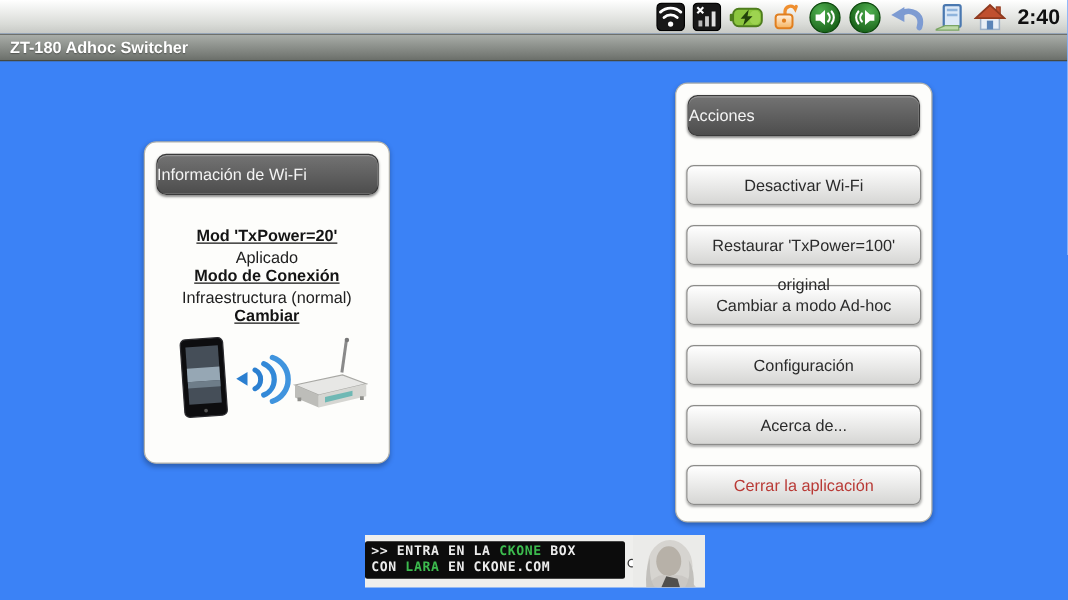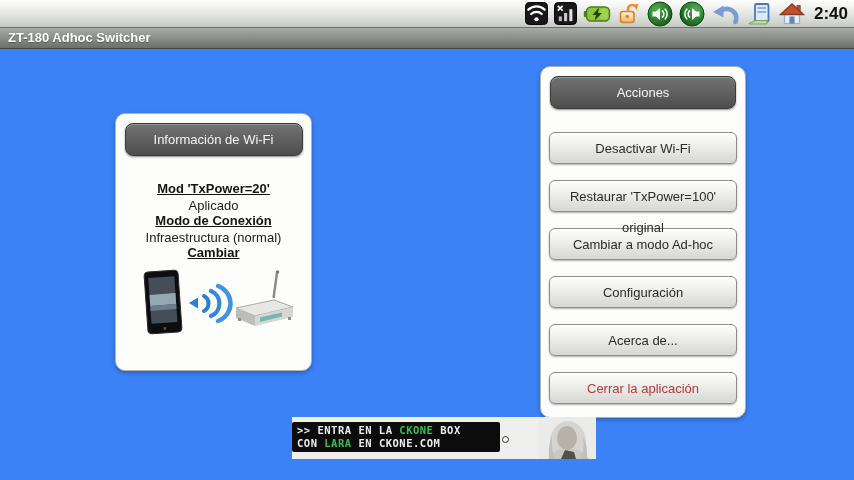--- a/index.html
+++ b/index.html
@@ -19,40 +19,40 @@
     color:#fff;font-weight:bold;font-size:13px;line-height:20px;padding-left:8px;
     text-shadow:0 1px 1px rgba(0,0,0,0.35);}
 
   
   .card{position:absolute;background:#fdfdfb;border:1px solid #b2b2ac;border-radius:10px;
     box-shadow:0 2px 4px rgba(0,0,0,0.28);box-sizing:border-box;}
   .wifi-card{left:115px;top:113px;width:197px;height:258px;}
   .actions-card{left:540px;top:66px;width:206px;height:352px;}
   .pill{margin:9px auto 0;height:31px;background:linear-gradient(#737373,#4d4d4d);
     border:1px solid #3a3a3a;border-radius:8px;color:#f4f4f4;font-size:13px;line-height:31px;
-    text-align:center;box-shadow:0 1px 2px rgba(0,0,0,0.45), inset 0 1px 0 rgba(255,255,255,0.25);}
+    box-shadow:0 1px 2px rgba(0,0,0,0.45), inset 0 1px 0 rgba(255,255,255,0.25);}
   .wifi-card .pill{width:176px;}
   .actions-card .pill{width:184px;}
 
   .wsec{text-align:center;}
   .wsec-1{margin-top:25px;}
   .wsec-2,.wsec-3{}
   .wlabel{font-weight:bold;text-decoration:underline;font-size:13px;color:#141414;}
   .wvalue{font-size:13px;color:#202020;margin-top:2px;}
   .wvalue em{font-style:italic;}
   .devices{text-align:center;margin-top:7px;}
 
   .abtn{display:block;width:188px;height:32px;margin:16px auto 0;box-sizing:border-box;
     background:linear-gradient(#ffffff,#d6d6d4);border:1px solid #8c8c8a;border-radius:6px;
     font-size:13px;color:#2b2b2b;text-align:center;line-height:31px;cursor:pointer;
     box-shadow:0 1px 2px rgba(0,0,0,0.3), inset 0 1px 0 rgba(255,255,255,0.8);}
   .abtn-first{margin-top:23px;}
 
   
-  .ad-banner{position:absolute;left:292px;top:417px;width:272px;height:42px;background:#efefed;cursor:pointer;padding-left:32px;}
+  .ad-banner{position:absolute;left:292px;top:428px;width:272px;height:42px;background:#efefed;cursor:pointer;}
   .ad-box{position:absolute;left:0;top:5px;width:208px;height:30px;background:#0c0c0c;
     color:#ececec;font-family:"DejaVu Sans Mono", monospace;font-weight:bold;font-size:10.5px;
     letter-spacing:0.5px;padding:2px 0 0 5px;box-sizing:border-box;border-radius:2px;}
   .ad-line{line-height:13px;white-space:pre;}
   .ad-dot{position:absolute;left:210px;top:19px;width:5px;height:5px;background:#fff;
     border:1px solid #333;border-radius:50%;}
   .ad-photo{position:absolute;right:0;top:0;width:58px;height:42px;overflow:hidden;}
 </style>
 </head>
 <body>

